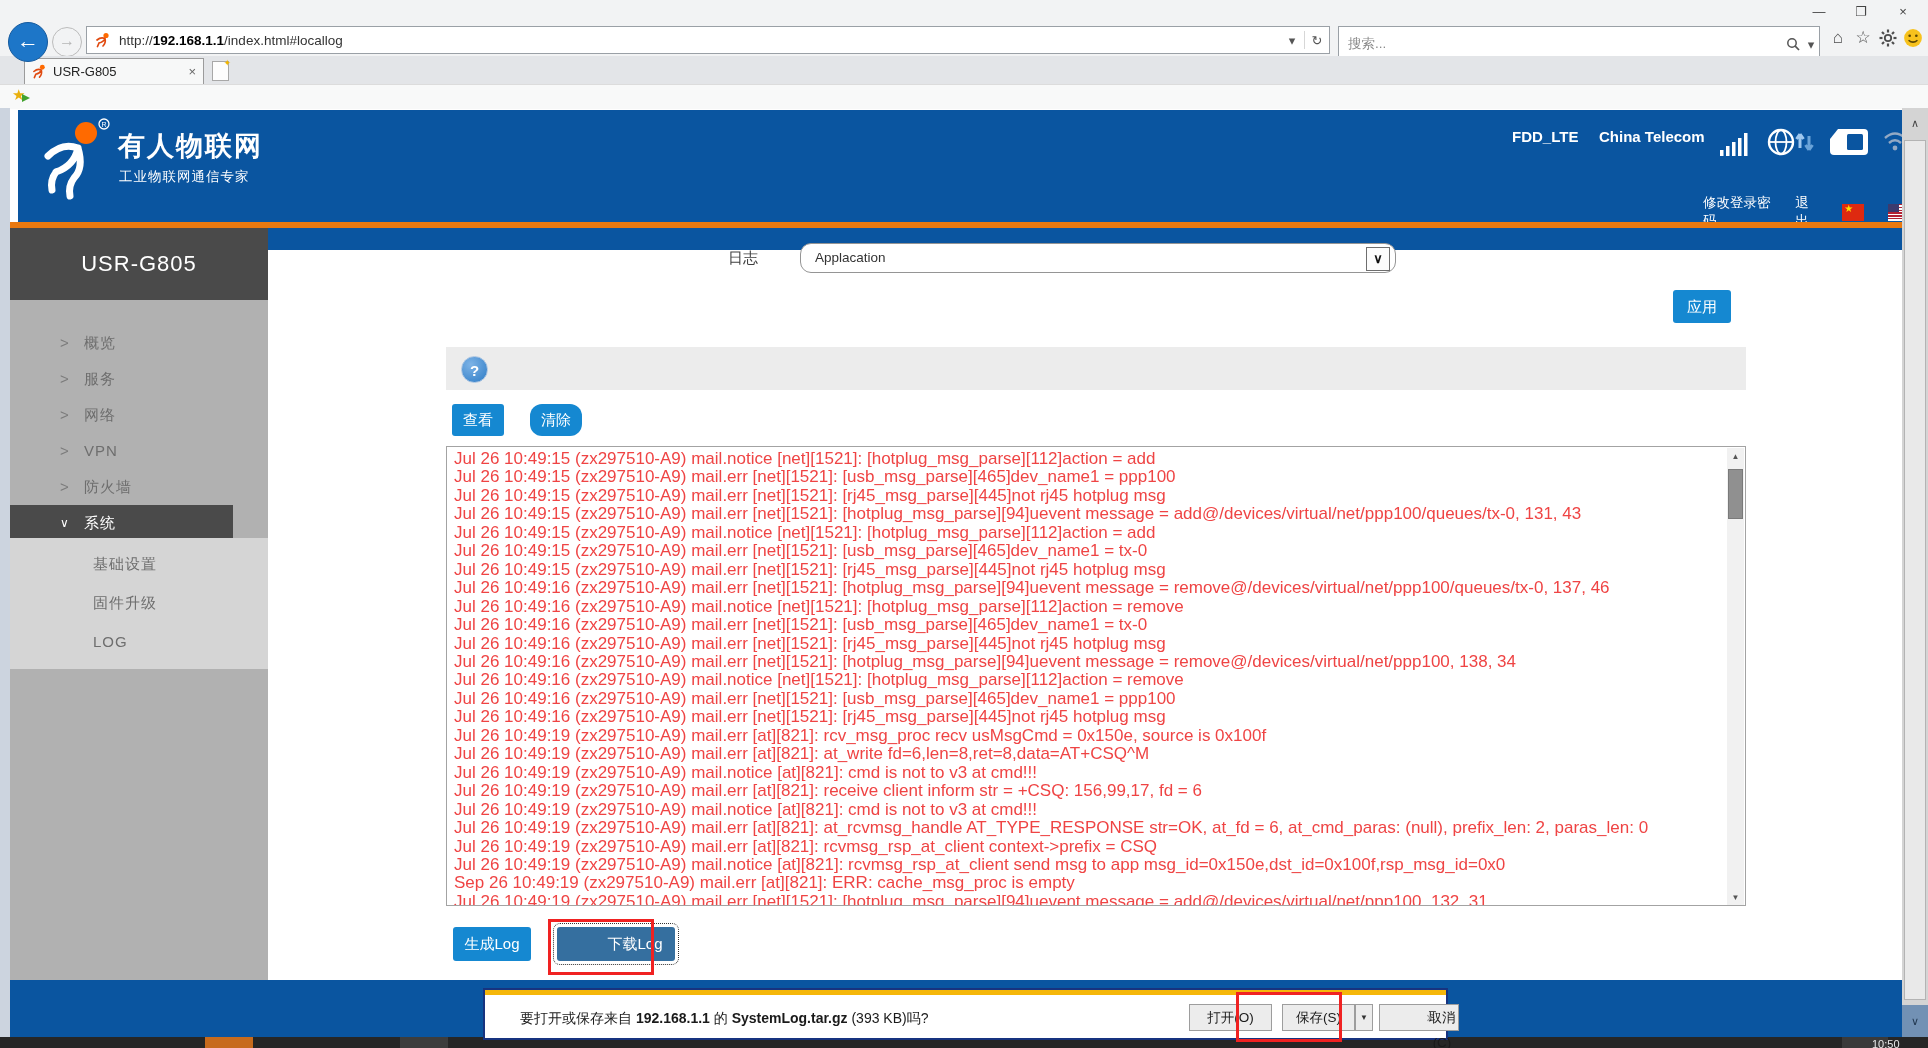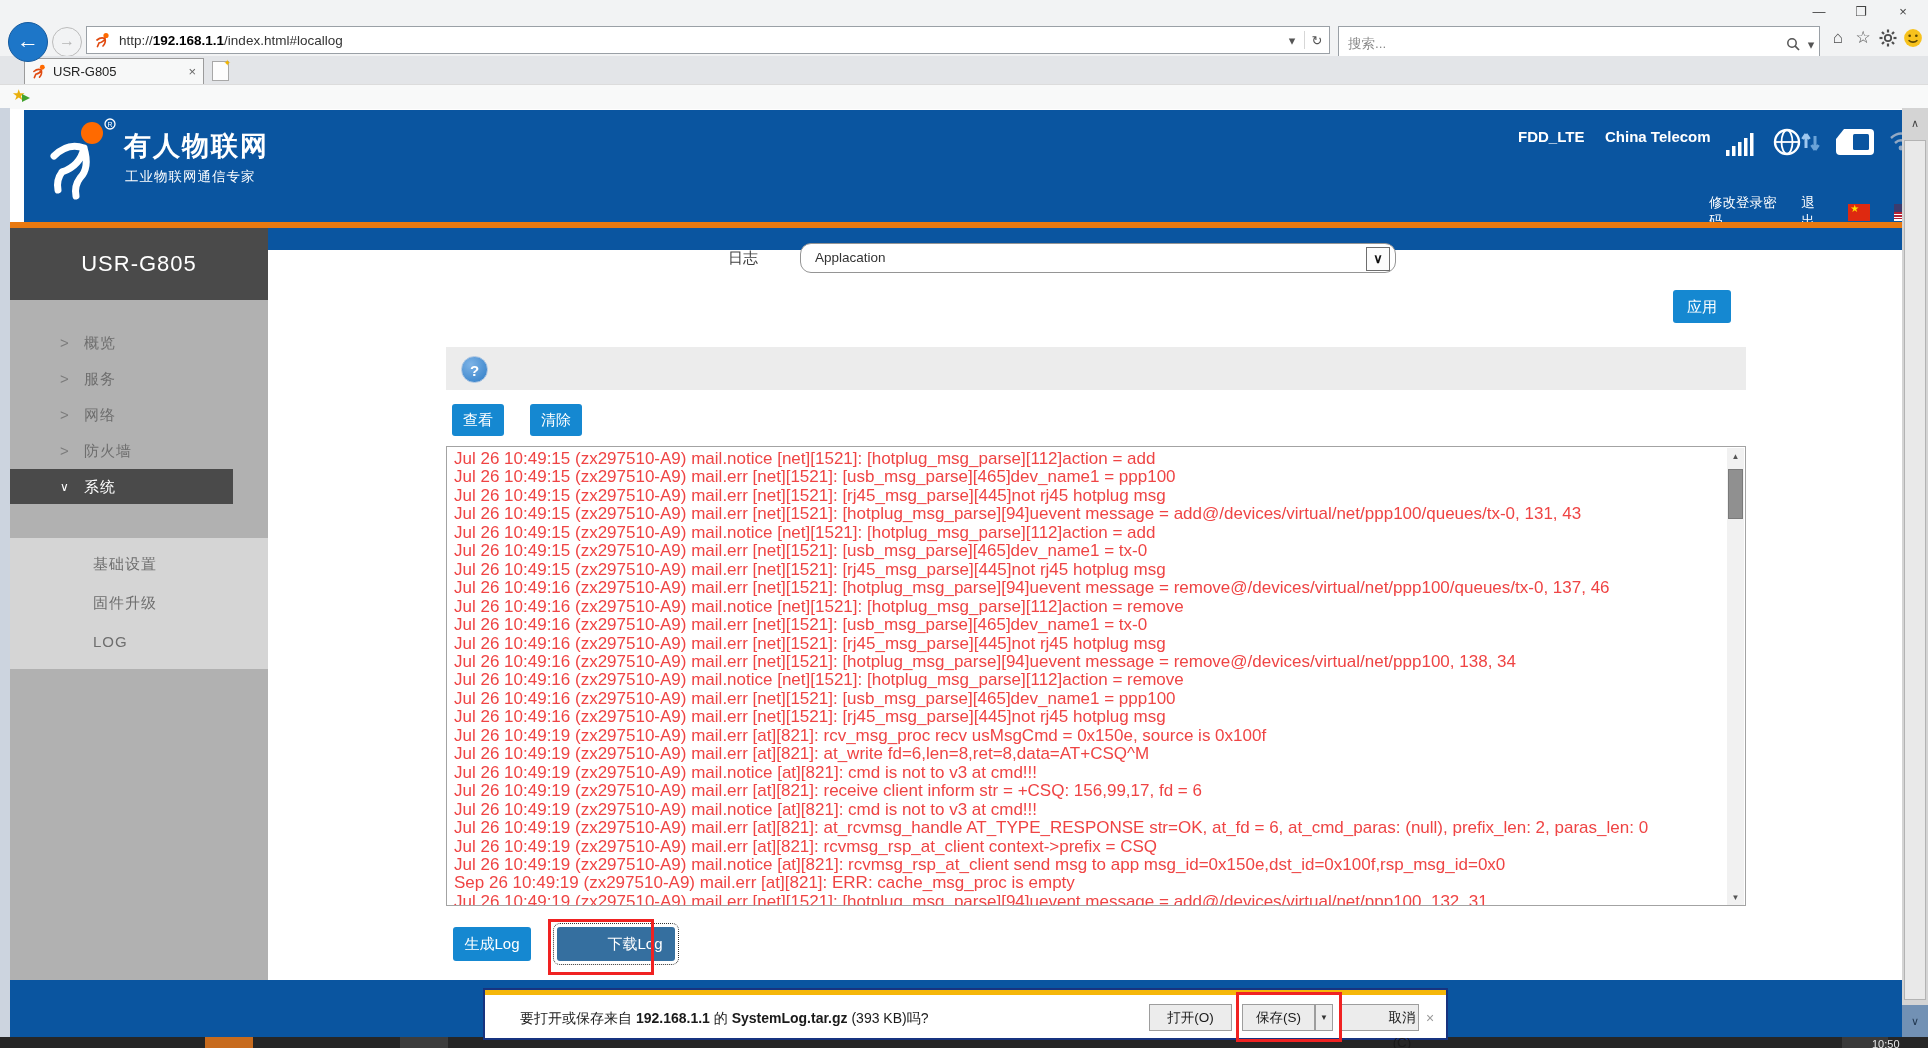--- a/index.html
+++ b/index.html
@@ -38,21 +38,21 @@
   #tab-close{color:#666;font-size:13px;margin-right:7px;}
   #newtab-btn{left:212px;top:61px;width:15px;height:18px;background:#fdfdfd;border:1px solid #a8a8a8;}
   #newtab-spark{position:absolute;right:-3px;top:-4px;color:#f2b600;font-size:9px;}
   #fav-row{left:0;top:84px;width:1928px;height:24px;background:#f8f9f9;border-top:1px solid #dcdcdc;}
   #favbar-icon{left:12px;top:86px;font-size:15px;color:#e9b00e;}
   .green-arrow{position:absolute;left:10px;top:8px;width:0;height:0;
     border-top:4px solid transparent;border-bottom:4px solid transparent;border-left:8px solid #42a32f;}
 
   
   #left-strip{left:0;top:108px;width:10px;height:929px;background:#ccd4df;}
-  #blue-header{left:24px;top:110px;width:1892px;height:140px;background:#0a55a0;}
+  #blue-header{left:18px;top:110px;width:1892px;height:140px;background:#0a55a0;}
   #brand-title{left:100px;top:18px;font-size:27px;font-weight:bold;color:#fff;letter-spacing:2px;}
   #brand-sub{left:101px;top:58px;font-size:13.5px;color:#fff;letter-spacing:1px;}
   #net-mode{left:1494px;top:18px;font-size:15px;font-weight:bold;color:#fff;}
   #carrier{left:1581px;top:18px;font-size:15px;font-weight:bold;color:#fff;}
   #hdr-links{left:1685px;top:84px;display:flex;gap:24px;align-items:center;}
   .hdr-link{color:#fff;font-size:13.5px;}
   .flag{width:26px;height:17px;position:relative;display:inline-block;}
   #flag-cn{background:#de2910;}
   #flag-cn .bigstar{position:absolute;left:2px;top:-1px;color:#ffde00;font-size:10px;}
   #flag-us{background:repeating-linear-gradient(#b22234 0 1.4px,#fff 1.4px 2.8px);}
@@ -84,21 +84,21 @@
     border:1px solid #6e6e6e;background:#fcfcfc;color:#111;font-size:13px;font-weight:bold;
     text-align:center;line-height:21px;}
   .btn-blue{background:#1588d1;color:#fff;border:none;border-radius:3px;
     font-size:15px;font-family:"Liberation Sans",sans-serif;text-align:center;}
   #apply-btn{left:1673px;top:290px;width:58px;height:33px;line-height:33px;}
   #help-bar{left:446px;top:347px;width:1300px;height:43px;background:#ececec;}
   #help-icon{left:461px;top:356px;width:27px;height:27px;border-radius:50%;
     background:radial-gradient(circle at 35% 30%,#7db3e6,#2e7cc6);color:#fff;
     font-size:15px;font-weight:bold;text-align:center;line-height:27px;border:1px solid #a9c4e2;box-sizing:border-box;}
   #view-btn{left:452px;top:404px;width:52px;height:32px;line-height:32px;}
-  #clear-btn{left:530px;top:404px;width:52px;height:32px;line-height:32px;}
+  #clear-btn{left:530px;top:404px;width:52px;height:32px;line-height:32px;border-radius:12px;}
   #log-box{left:446px;top:446px;width:1300px;height:460px;background:#fff;
     border:1px solid #a3a3a3;box-sizing:border-box;overflow:hidden;}
   #log-lines{position:absolute;left:7px;top:3px;width:1270px;}
   .log-line{font-size:17px;line-height:18.45px;color:#ef4444;white-space:nowrap;}
   #log-scrollbar{position:absolute;right:1px;top:1px;width:17px;height:458px;background:#f1f1f1;}
   .scr-btn{position:absolute;left:0;width:17px;height:17px;background:#f1f1f1;
     color:#555;font-size:8px;text-align:center;line-height:17px;}
   #log-scroll-thumb{position:absolute;left:1px;top:21px;width:15px;height:50px;
     background:#909090;border:1px solid #7a7a7a;box-sizing:border-box;}
   #generate-btn{left:453px;top:927px;width:78px;height:34px;line-height:34px;}
@@ -109,21 +109,21 @@
   #red-box-save{left:1236px;top:992px;width:100px;height:44px;z-index:60;}
 
   
   #footer-blue{left:10px;top:980px;width:1892px;height:57px;background:#0a55a0;}
   #download-bar{left:483px;top:988px;width:965px;height:52px;background:#fff;
     border:2px solid #17337f;box-sizing:border-box;z-index:50;}
   #gold-stripe{position:absolute;left:0;top:0;width:100%;height:5px;background:#f5b70a;}
   #dl-message{position:absolute;left:35px;top:20px;font-size:14px;color:#1a1a1a;white-space:nowrap;}
   #dl-message b{font-weight:bold;}
   .dl-btn{position:absolute;top:14px;height:27px;background:#ececec;border:1px solid #9d9d9d;
-    box-sizing:border-box;font-size:13.5px;color:#1a1a1a;text-align:center;line-height:25px;}
+    box-sizing:border-box;font-size:13.5px;color:#1a1a1a;text-align:center;line-height:25px;margin-left:40px;}
   #open-btn{left:664px;width:83px;}
   #save-btn{left:757px;width:73px;}
   #save-caret{left:830px;width:18px;font-size:8px;color:#333;}
   #cancel-btn{left:854px;width:80px;padding-left:46px;}
   #dl-close{position:absolute;left:941px;top:20px;font-size:14px;color:#999;}
   #taskbar{left:0;top:1037px;width:1928px;height:11px;background:#262626;}
   .tb-seg{position:absolute;top:0;height:11px;}
   #tb-orange{left:205px;width:48px;background:#c76b1e;}
   #tb-app{left:400px;width:48px;background:#3d3d3d;}
   #tb-tray{left:1842px;width:46px;background:#3a3a3a;}
@@ -286,20 +286,24 @@
       <div class="sb-item">
         <span class="chev"></span>
         <span class="sb-label">服务</span>
       </div>
 
       <div class="sb-item">
         <span class="chev"></span>
         <span class="sb-label">网络</span>
       </div>
 
+      <div class="sb-item">
+        <span class="chev"></span>
+        <span class="sb-label">VPN</span>
+      </div>
 
       <div class="sb-item">
         <span class="chev"></span>
         <span class="sb-label">防火墙</span>
       </div>
 
       <div class="sb-item selected">
         <span class="chev"></span>
         <span class="sb-label">系统</span>
       </div>

